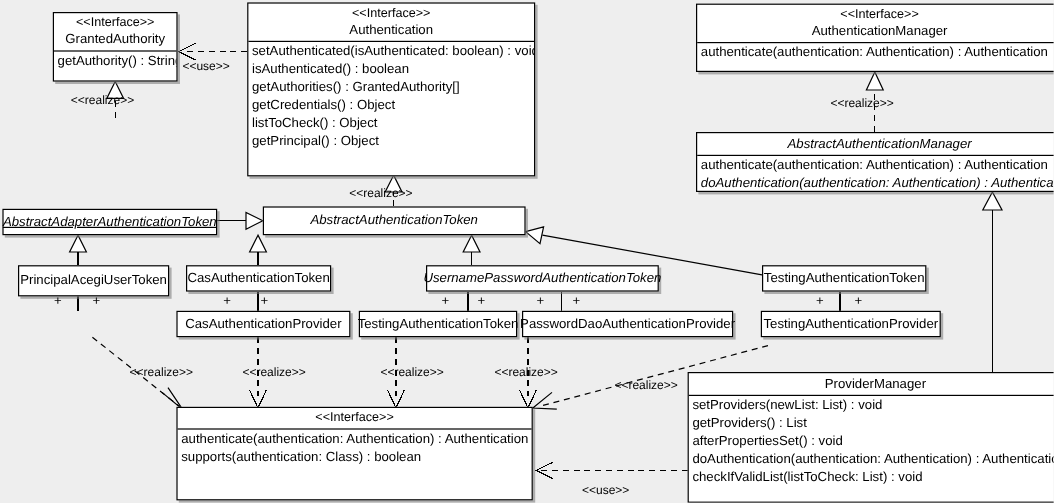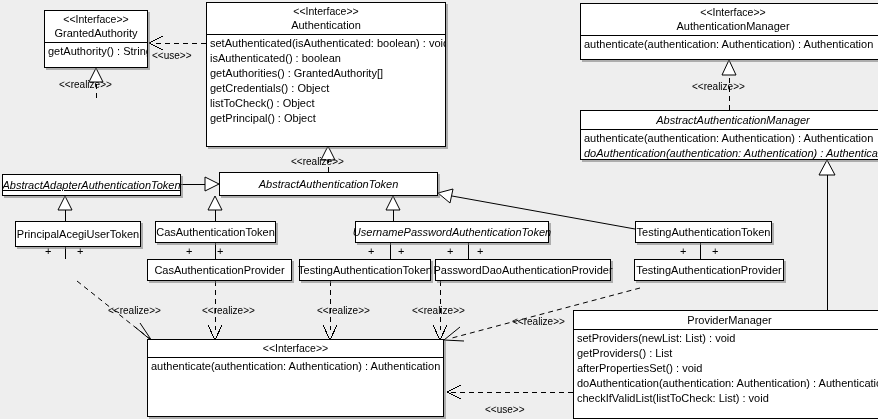--- a/index.html
+++ b/index.html
@@ -298,20 +298,21 @@
   <div class="uml-box simple" style="left:634px; top:259px; width:150px; height:22px;">
     <span class="cname">TestingAuthenticationProvider</span>
   </div>
 
   <div class="uml-box" style="left:147px; top:339px; width:297px; height:78px;">
     <div class="box-head">
       <span class="stereo">&lt;&lt;Interface&gt;&gt;</span>
     </div>
     <div class="compartment">
       <div class="member">authenticate(authentication: Authentication) : Authentication</div>
+      <div class="member">supports(authentication: Class) : boolean</div>
     </div>
   </div>
 
   <div class="uml-box" style="left:573px; top:310px; width:313px; height:109px;">
     <div class="box-head">
       <span class="cname">ProviderManager</span>
     </div>
     <div class="compartment">
       <div class="member">setProviders(newList: List) : void</div>
       <div class="member">getProviders() : List</div>

